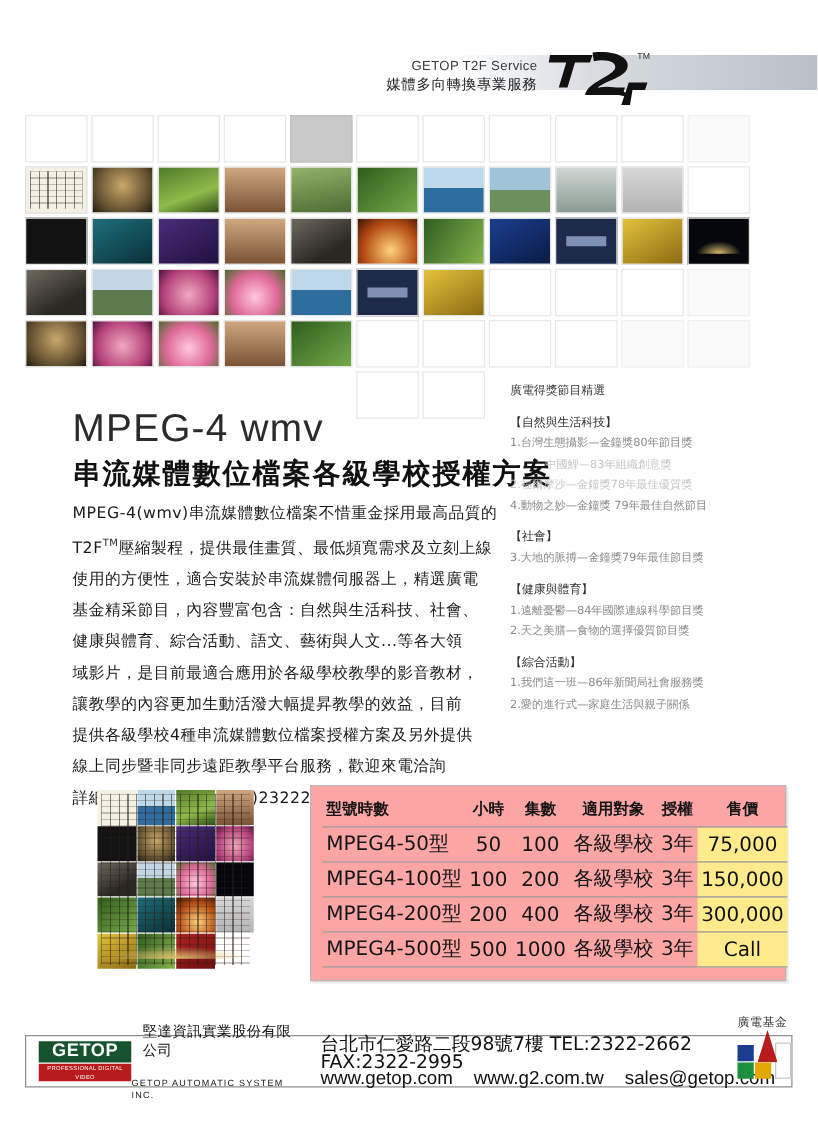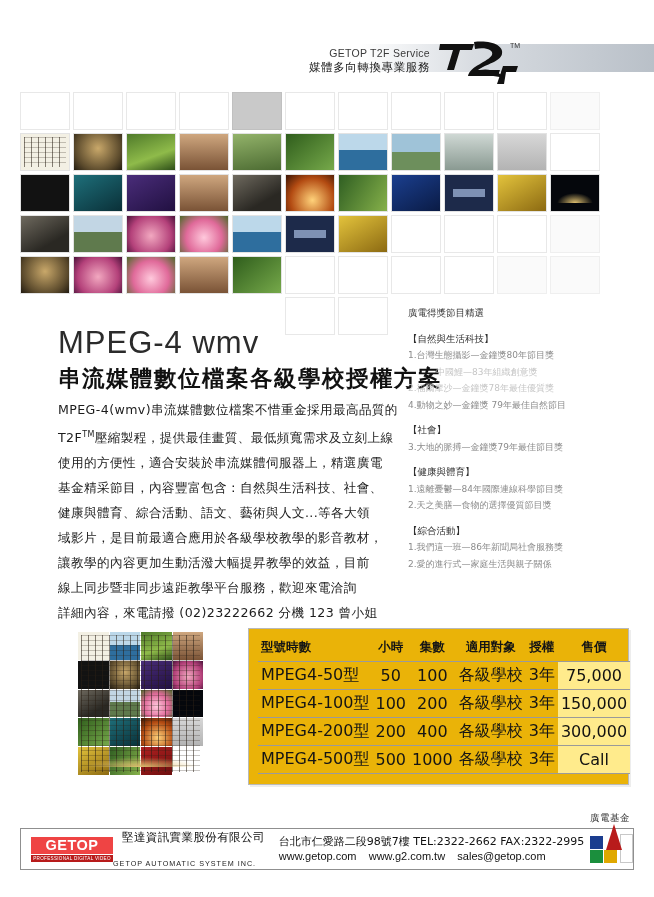--- a/index.html
+++ b/index.html
@@ -178,21 +178,21 @@
     grid-template-rows: repeat(5, 1fr);
     gap: 1px;
   }
   .mosaic div { width: 100%; height: 100%; }
 
   
   .price-table {
     position: absolute;
     left: 248px; top: 628px;
     width: 381px;
-    background: #eab308;
+    background: #fca5a5;
     border: 1px solid #b9b9b9;
     padding: 8px 9px 10px 9px;
     box-shadow: 2px 2px 0 rgba(0,0,0,.07);
   }
   table.pt {
     width: 100%;
     border-collapse: collapse;
     font-size: 12px;
     color: #151515;
   }
@@ -238,21 +238,21 @@
     position: relative;
     width: 100%; height: 100%;
     display: flex;
     align-items: center;
   }
   .getop-logo {
     margin-left: 10px;
     width: 82px;
   }
   .getop-logo .g1 {
-    background: #ef4444;
+    background: #14532d;
     color: #fff;
     font-size: 14.5px;
     font-weight: bold;
     letter-spacing: .5px;
     text-align: center;
     line-height: 17px;
     font-family: "Liberation Sans", sans-serif;
   }
   .getop-logo .g2 {
     background: #b81b1b;
@@ -272,21 +272,21 @@
   }
   .footer-en {
     font-size: 7.2px;
     color: #222;
     letter-spacing: 1px;
     margin-top: 14px;
     font-family: "Liberation Sans", sans-serif;
   }
   .footer-right {
     margin-left: 14px;
-    font-size: 11px;
+    font-size: 15px;
     color: #111;
     line-height: 14px;
     font-family: "Liberation Sans", sans-serif;
   }
   .footer-right .cn { font-family: "DejaVu Sans", sans-serif; }
 
   .g2logo {
     position: absolute;
     right: 18px; top: 822px;
     width: 46px; height: 52px;
@@ -398,20 +398,21 @@
 </div>
 
 <div class="body-copy">
   <div>MPEG-4(wmv)串流媒體數位檔案不惜重金採用最高品質的</div>
   <div><span>T2F</span><span class="sup">TM</span><span>壓縮製程，提供最佳畫質、最低頻寬需求及立刻上線</span></div>
   <div>使用的方便性，適合安裝於串流媒體伺服器上，精選廣電</div>
   <div>基金精采節目，內容豐富包含：自然與生活科技、社會、</div>
   <div>健康與體育、綜合活動、語文、藝術與人文...等各大領</div>
   <div>域影片，是目前最適合應用於各級學校教學的影音教材，</div>
   <div>讓教學的內容更加生動活潑大幅提昇教學的效益，目前</div>
+  <div>提供各級學校4種串流媒體數位檔案授權方案及另外提供</div>
   <div>線上同步暨非同步遠距教學平台服務，歡迎來電洽詢</div>
   <div>詳細內容，來電請撥  (02)23222662  分機  123  曾小姐</div>
 </div>
 
 <div class="awards">
   <div class="title">廣電得獎節目精選</div>
 
   <div class="sec">【自然與生活科技】</div>
   <div class="item">1.台灣生態攝影—金鐘獎80年節目獎</div>
   <div class="item faint" style="margin-left:28px">中國鯉—83年組織創意獎</div>

